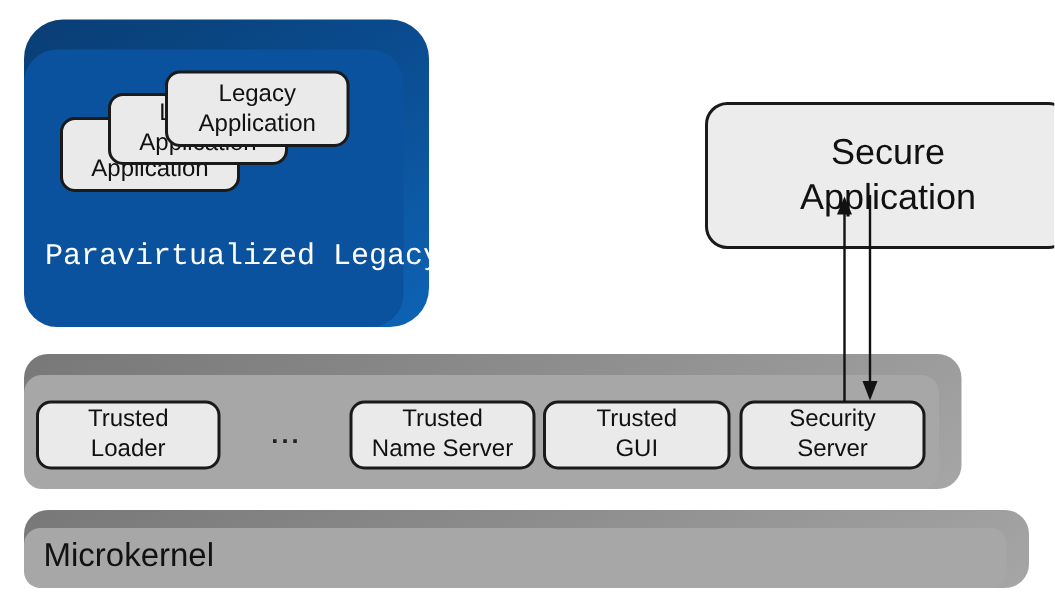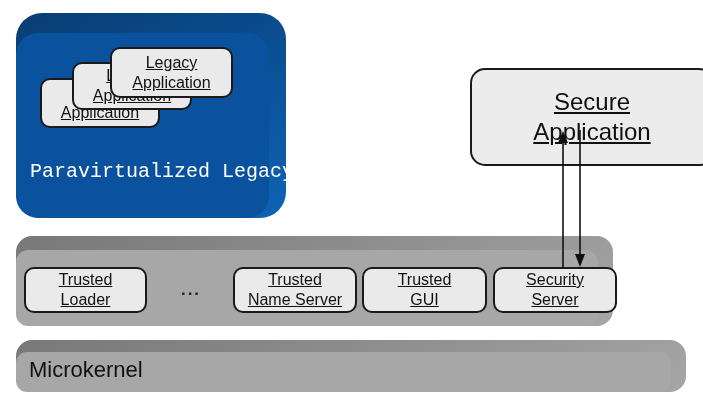--- a/index.html
+++ b/index.html
@@ -25,21 +25,21 @@
   }
   .gray-slab .face{
     left:0;top:14px;right:15px;bottom:0;border-radius:12px;background:#a7a7a7;
   }
   .micro-slab .face{top:12px;border-radius:11px;}
 
   .node{
     position:absolute;display:flex;align-items:center;justify-content:center;
     background:#eaeaea;border:2px solid #1a1a1a;border-radius:10px;
     text-align:center;white-space:pre-line;box-sizing:border-box;
-    font-size:16px;line-height:20px;color:#111;text-decoration:underline;
+    font-size:16px;line-height:20px;color:#111;
   }
   .secure-node{
     border-radius:15px;background:#ececec;font-size:24px;line-height:30px;
   }
   .os-label{
     position:absolute;left:14px;top:147px;color:#ffffff;font-size:20px;
     white-space:nowrap;
     font-family:Liberation Mono, monospace;
   }
   .micro-label{
@@ -84,21 +84,21 @@
     <g>
       <line x1="23" y1="138" x2="23" y2="12" stroke="#111" stroke-width="1.6"></line>
       <polygon points="23,1 18,13 28,13" fill="#111"></polygon>
     </g>
     <g>
       <line x1="40" y1="0" x2="40" y2="124" stroke="#111" stroke-width="1.6"></line>
       <polygon points="40,137 35,124 45,124" fill="#111"></polygon>
     </g>
   </svg>
 
-  <div class="slab gray-slab" style="left:16px;top:236px;width:597px;height:90px;">
+  <div class="slab gray-slab" style="left:16px;top:236px;width:597px;height:90px;padding-left:28px;">
     <div class="shell"></div>
     <div class="face"></div>
     <div class="node" style="left:8px;top:31px;width:123px;height:46px;">
       <span>Trusted
 Loader</span>
     </div>
     <div class="ellipsis" style="left:145px;top:31px;width:60px;height:46px;">...</div>
     <div class="node" style="left:217px;top:31px;width:124px;height:46px;">
       <span>Trusted
 Name Server</span>

